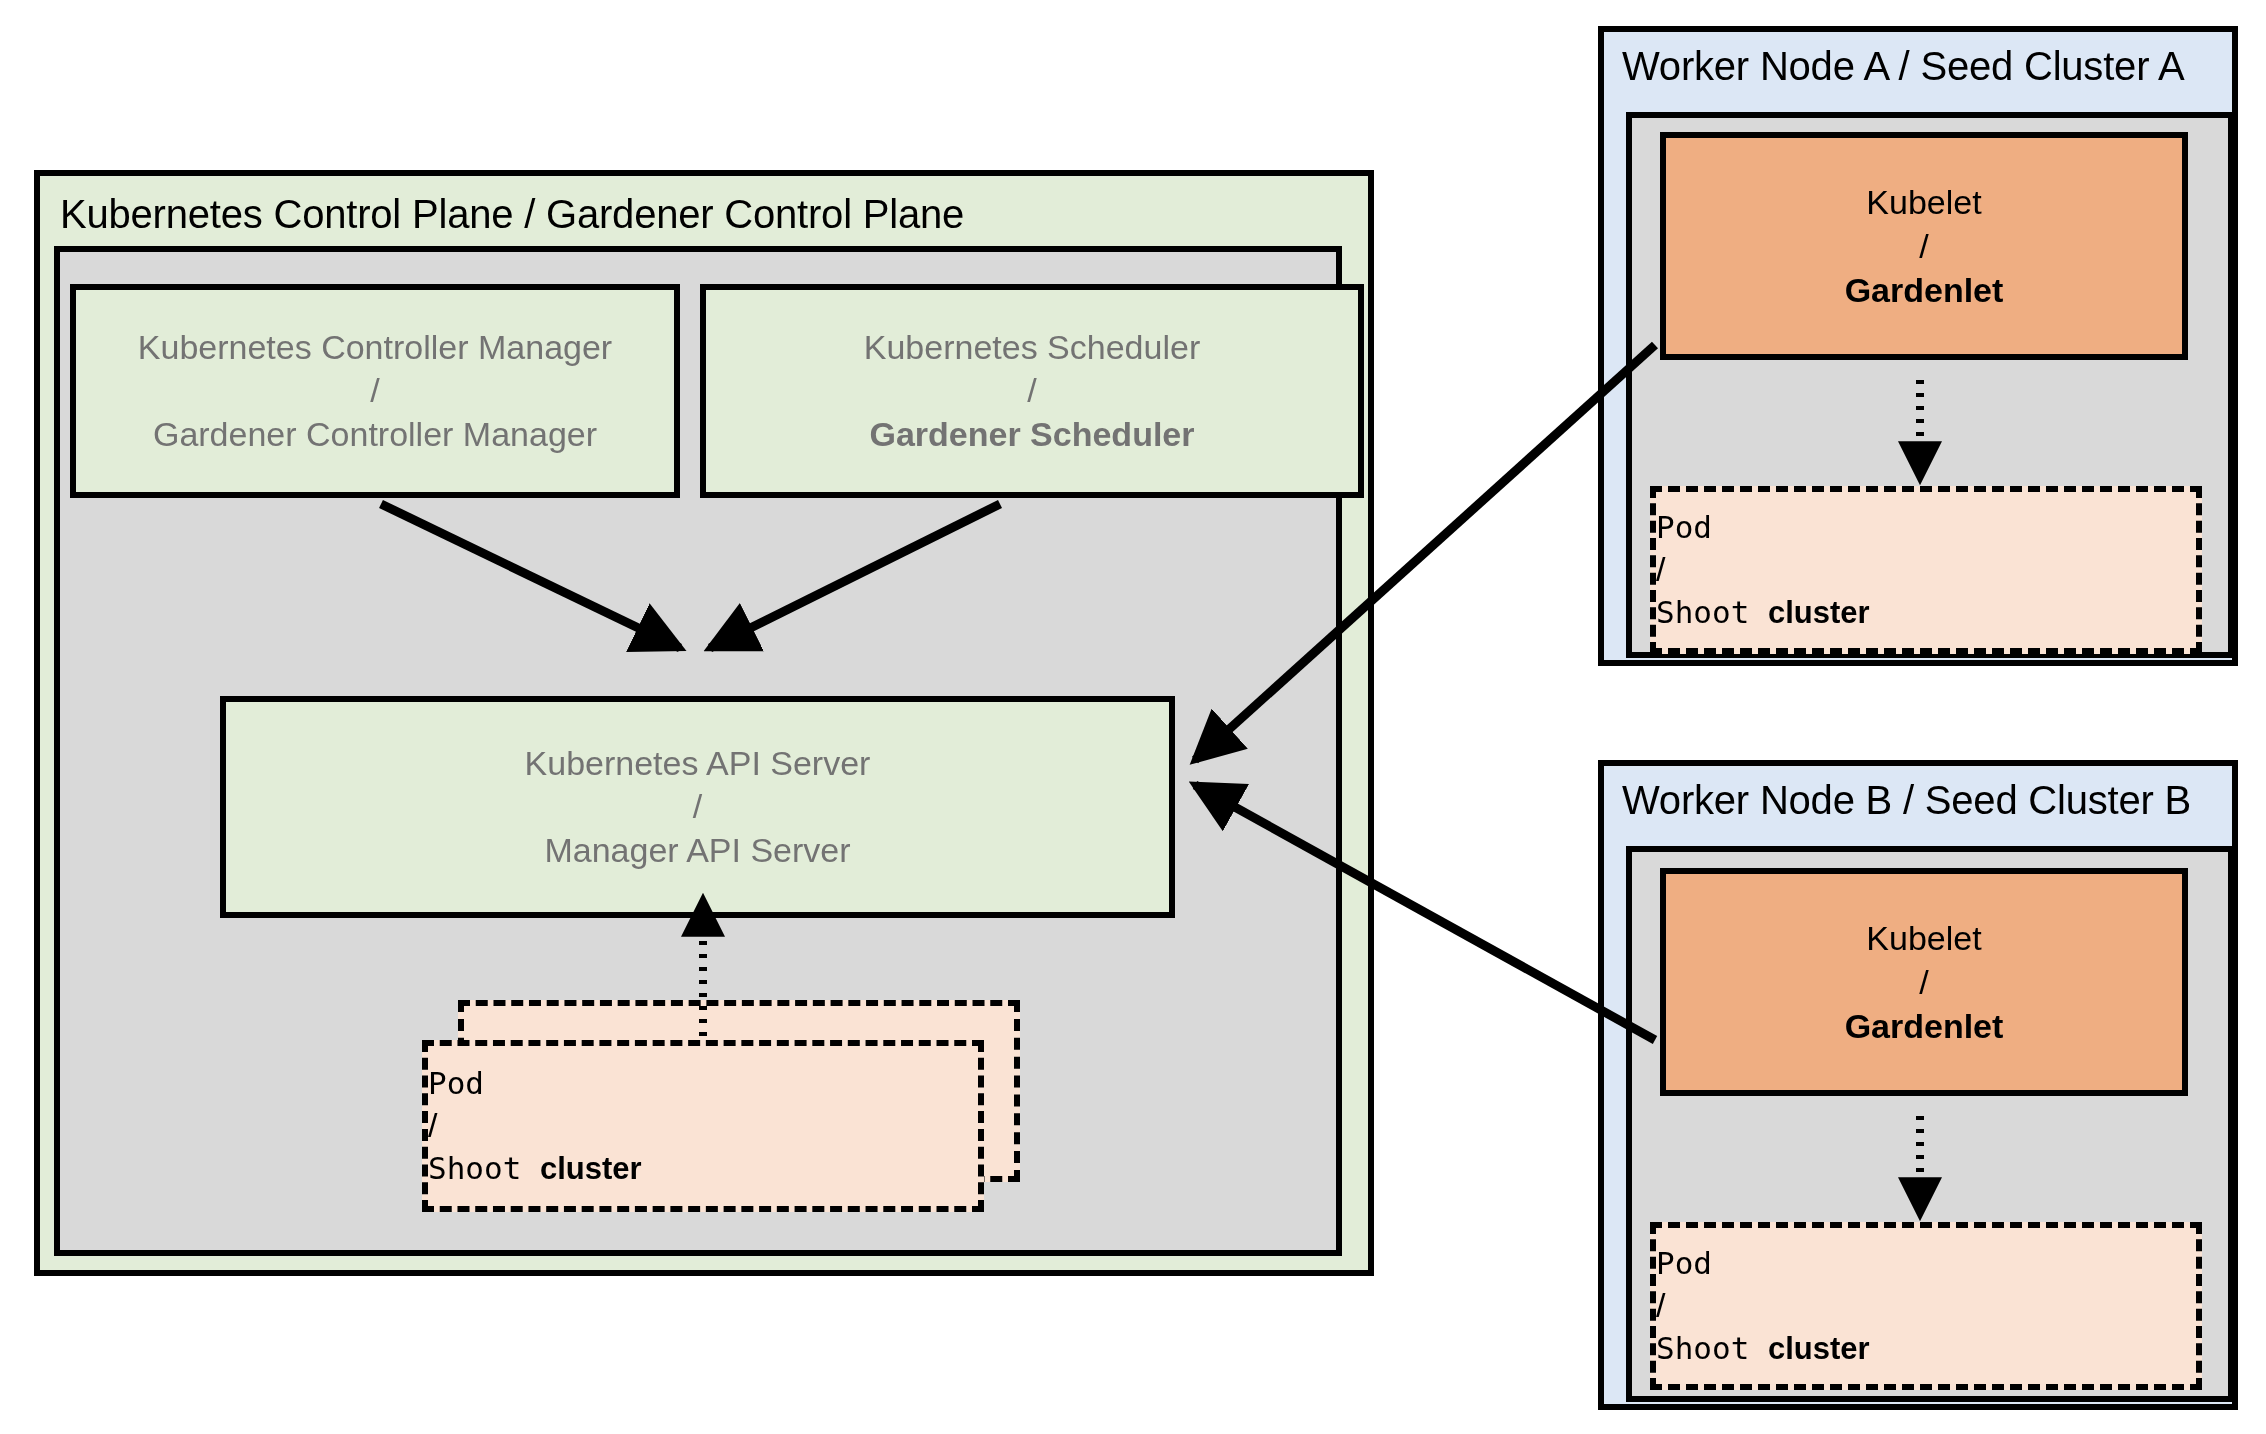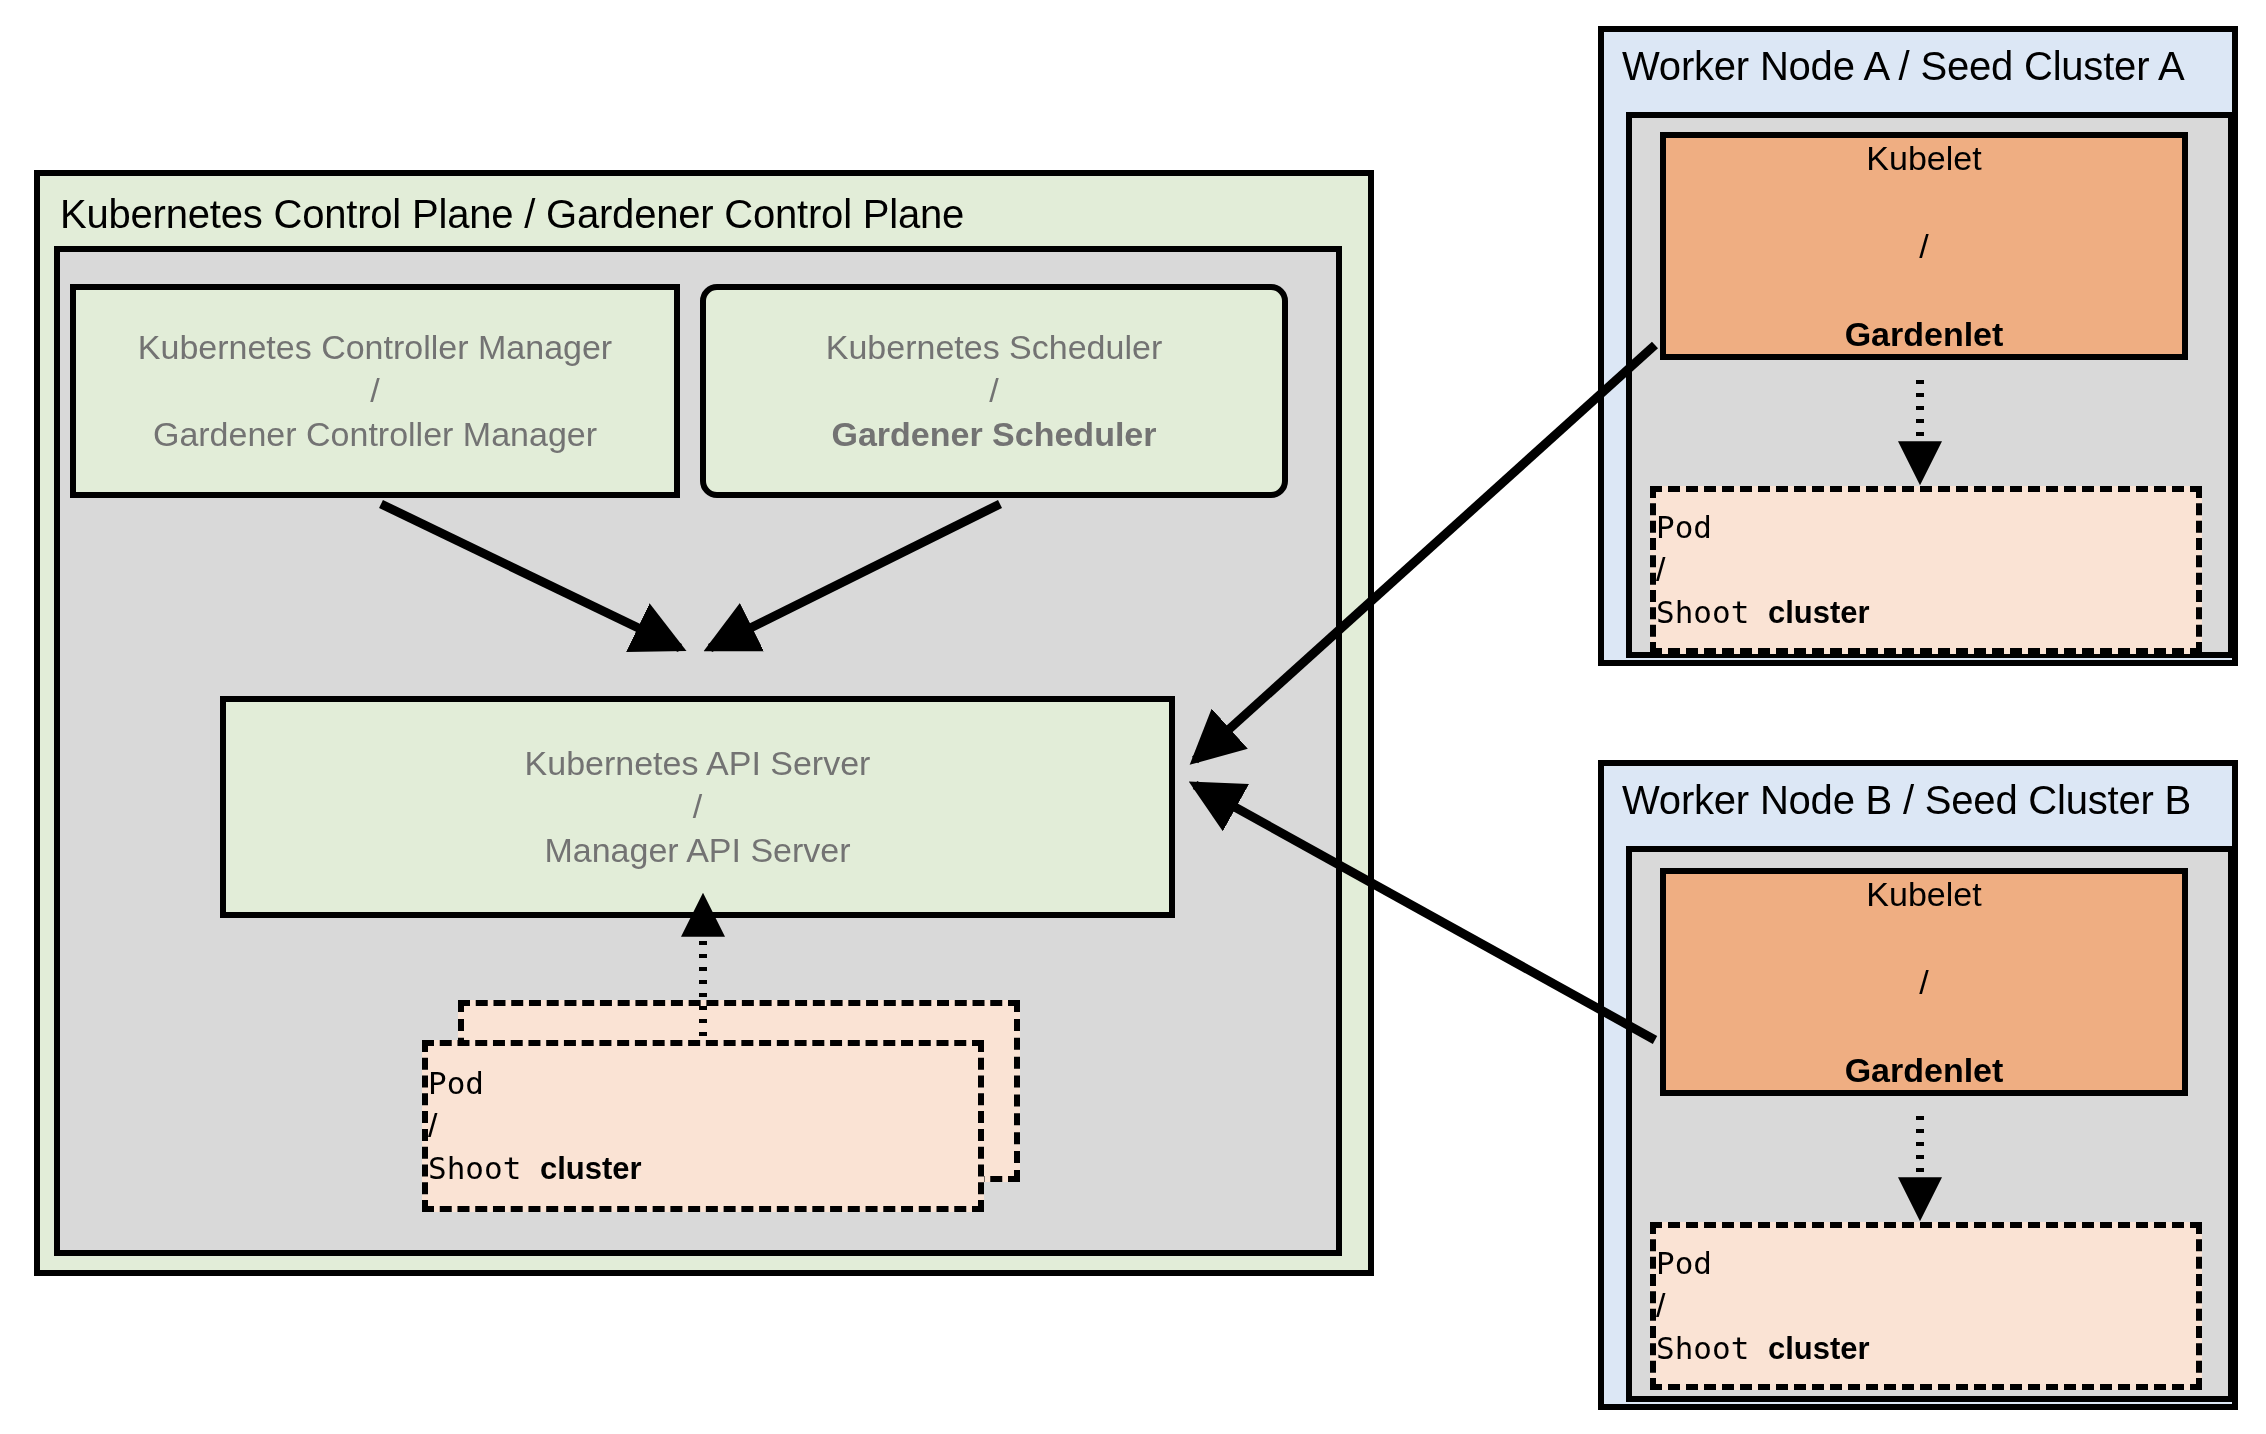--- a/index.html
+++ b/index.html
@@ -62,21 +62,21 @@
     justify-content: center;
     text-align: center;
     font-size: 34px;
     line-height: 1.28;
     color: #737373;
   }
   .comp .ln { display: block; white-space: nowrap; }
   .comp .bold { font-weight: bold; }
 
   .kcm-box { left: 70px;  top: 284px; width: 610px; height: 214px; }
-  .ksch-box{ left: 700px; top: 284px; width: 588px; height: 214px; border-radius: 17px; }
+  .ksch-box{ left: 700px; top: 284px; width: 664px; height: 214px; }
   .kapi-box{ left: 220px; top: 696px; width: 955px; height: 222px; }
 
   
   .pod {
     background: #FAE3D4;
     border: 6px dashed #000000;
     display: flex;
     flex-direction: column;
     align-items: flex-start;
     justify-content: center;
@@ -135,21 +135,20 @@
     background: #EFAE82;
     border: 6px solid #000000;
     display: flex;
     flex-direction: column;
     align-items: center;
     justify-content: center;
     text-align: center;
     font-size: 34px;
     line-height: 1.3;
     color: #000000;
-    gap: 44px;
   }
   .kubelet .bold { font-weight: bold; }
   .kubelet .ln { display: block; white-space: nowrap; }
 
   .kubelet-a { left: 1660px; top: 132px; width: 516px; height: 216px; }
   .kubelet-b { left: 1660px; top: 868px; width: 516px; height: 216px; }
 
   
   .pod-node-a { position: absolute; left: 1650px; top: 486px; width: 540px; height: 156px; }
   .pod-node-b { position: absolute; left: 1650px; top: 1222px; width: 540px; height: 156px; }

